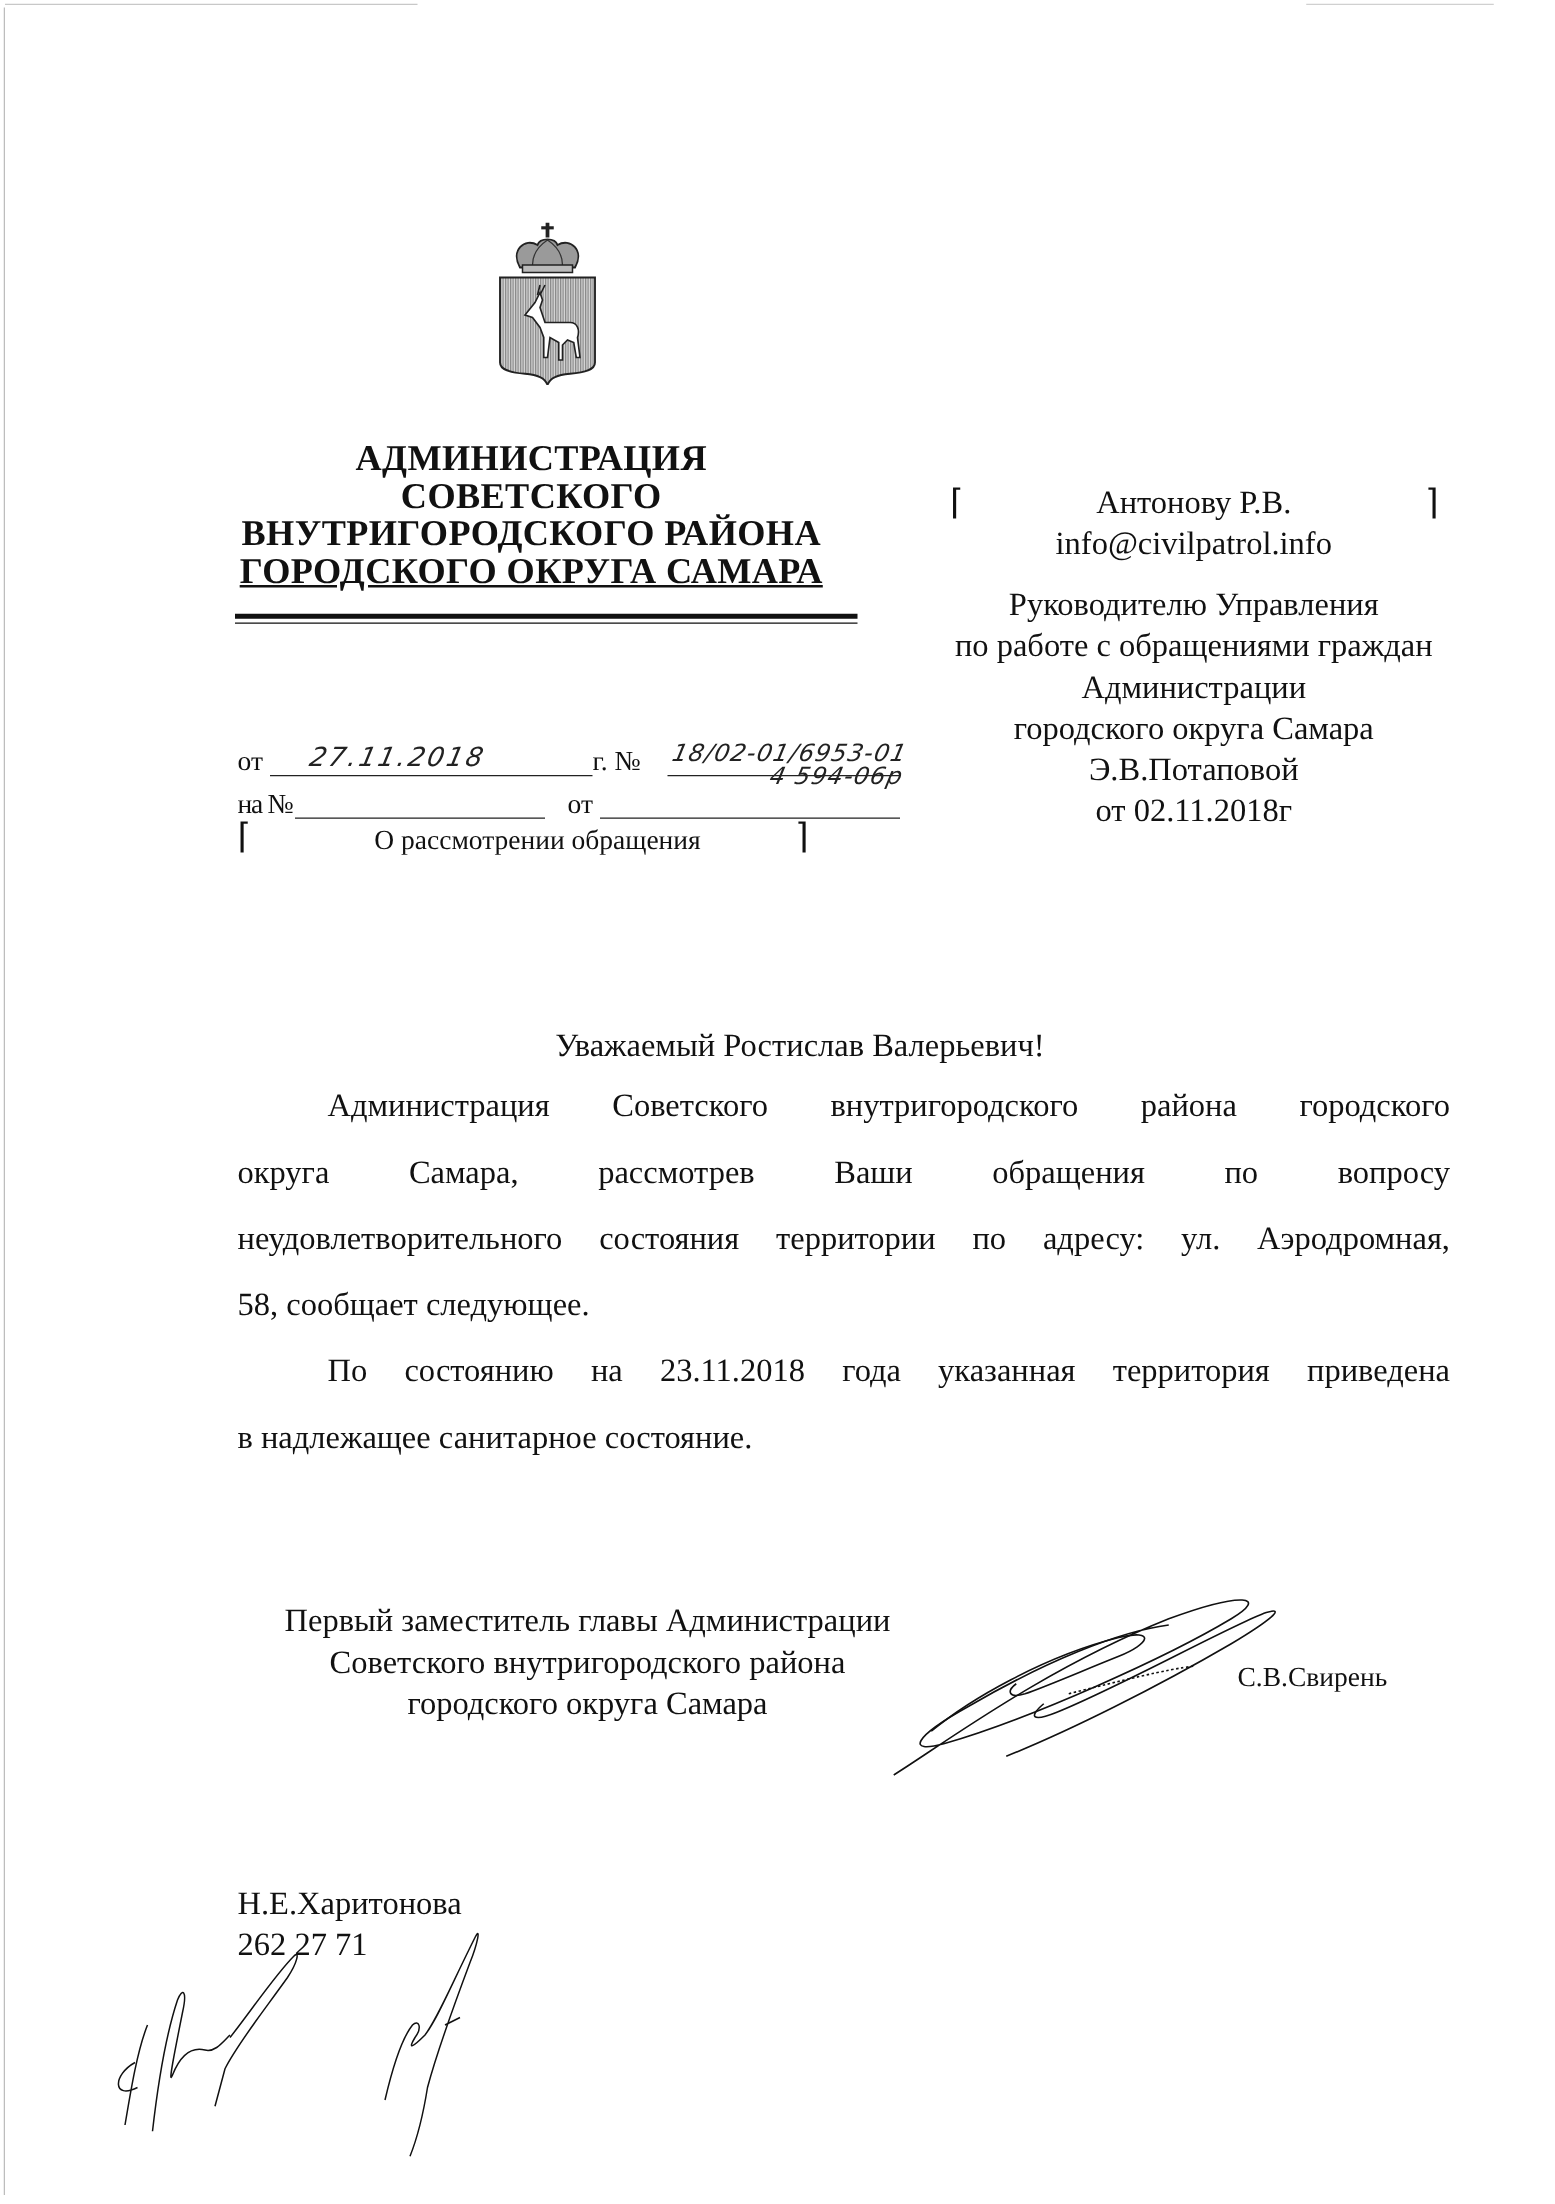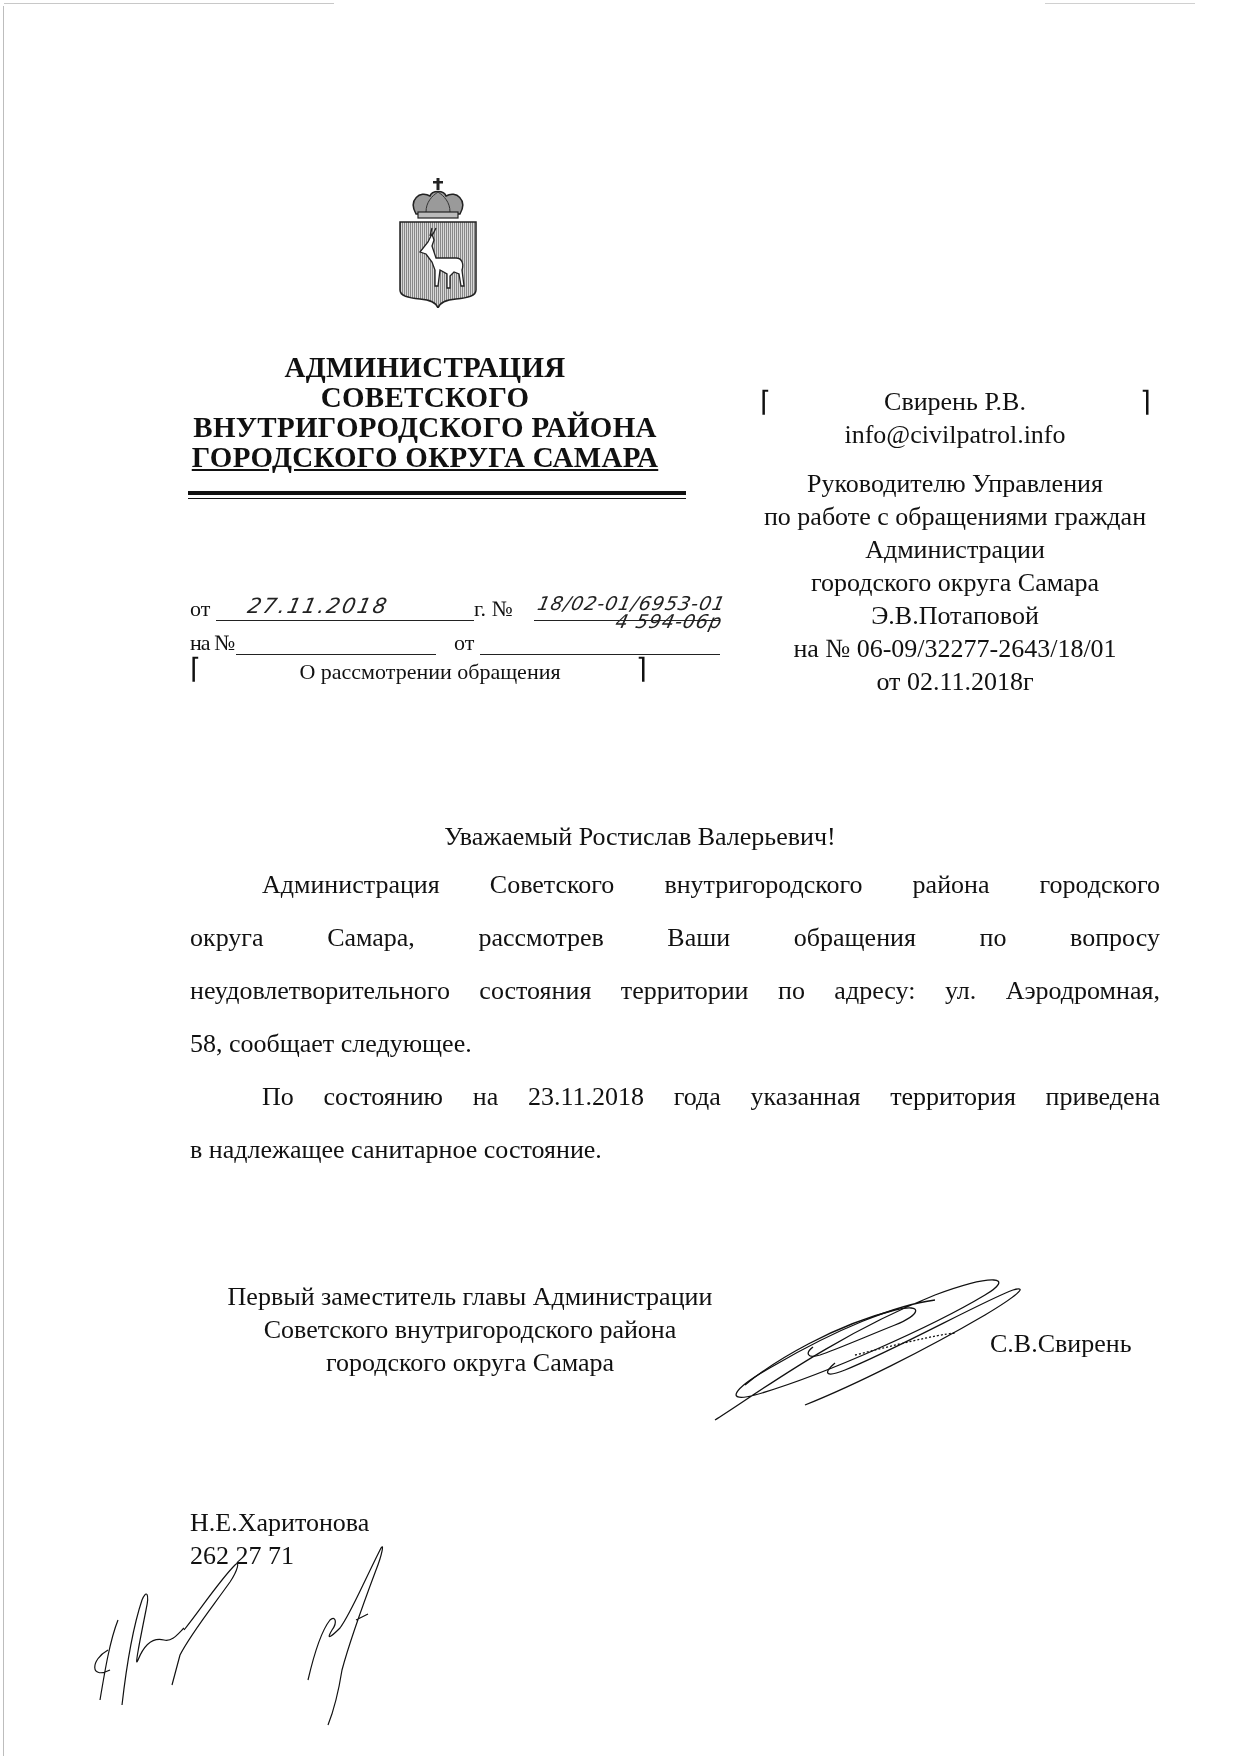--- a/index.html
+++ b/index.html
@@ -37,21 +37,21 @@
     .addr { position: absolute; left: 730px; top: 385px; width: 450px; text-align: center; font-size: 26px; line-height: 33px; }
     .addr .gap { height: 16px; }
 
     
     .salut { position: absolute; left: 160px; top: 822px; width: 960px; text-align: center; font-size: 26px; }
     .para { position: absolute; left: 190px; width: 970px; font-size: 26px; line-height: 53px; text-align: justify; }
     .just-line { display: flex; justify-content: space-between; width: 970px; }
 
     
     .sig-title { position: absolute; left: 190px; top: 1280px; width: 560px; font-size: 26px; line-height: 33px; text-align: center; }
-    .sig-name { position: absolute; left: 990px; top: 1329px; font-size: 26px; }
+    .sig-name { position: absolute; left: 990px; top: 1329px; font-size: 22px; }
     .sign-scribble { position: absolute; left: 695px; top: 1255px; width: 340px; height: 170px; }
 
     .executor { position: absolute; left: 190px; top: 1506px; font-size: 26px; line-height: 33px; }
     .initials { position: absolute; left: 60px; top: 1520px; width: 330px; height: 220px; }
   </style>
 </head>
 <body>
 
 <div class="page">
   <div class="scan-edge-left"></div>
@@ -106,29 +106,28 @@
     <span class="hand" style="left:426px; top:-20px; font-size:19px; letter-spacing:1px;">4 594-06р</span>
   </div>
 
   <span class="bracket" style="left:190px; top:652px;">⌈</span>
   <div class="subject" style="text-align:center; width:380px; left:240px;">О рассмотрении обращения</div>
   <span class="bracket" style="left:636px; top:652px;">⌉</span>
 
   <span class="bracket" style="left:760px; top:385px;">⌈</span>
   <span class="bracket" style="left:1140px; top:385px;">⌉</span>
   <div class="addr">
-    <div>Свирень Р.В.</div>
+    <div>Антонову Р.В.</div>
     <div>info@civilpatrol.info</div>
     <div class="gap"></div>
     <div>Руководителю Управления</div>
     <div>по работе с обращениями граждан</div>
     <div>Администрации</div>
     <div>городского округа Самара</div>
     <div>Э.В.Потаповой</div>
-    <div>на № 06-09/32277-2643/18/01</div>
     <div>от 02.11.2018г</div>
   </div>
 
   <div class="salut">Уважаемый Ростислав Валерьевич!</div>
 
   <div class="para" style="top:858px;">
     <div class="just-line" style="padding-left:72px; width:898px;">
       <span>Администрация</span>
       <span>Советского</span>
       <span>внутригородского</span>

